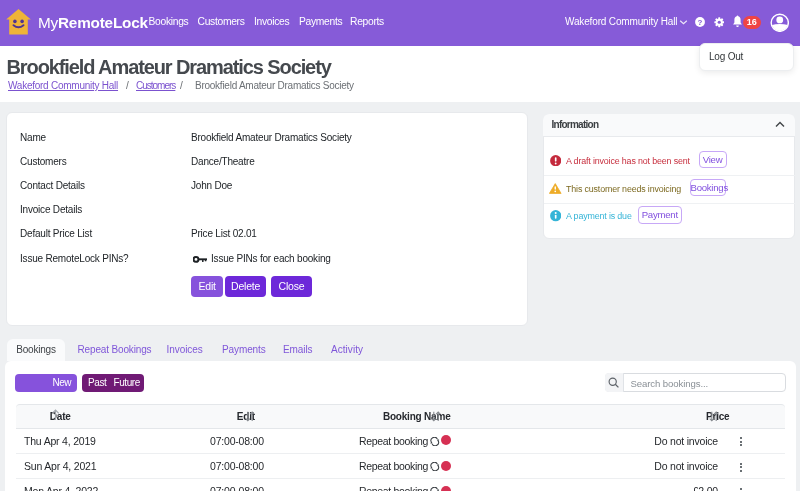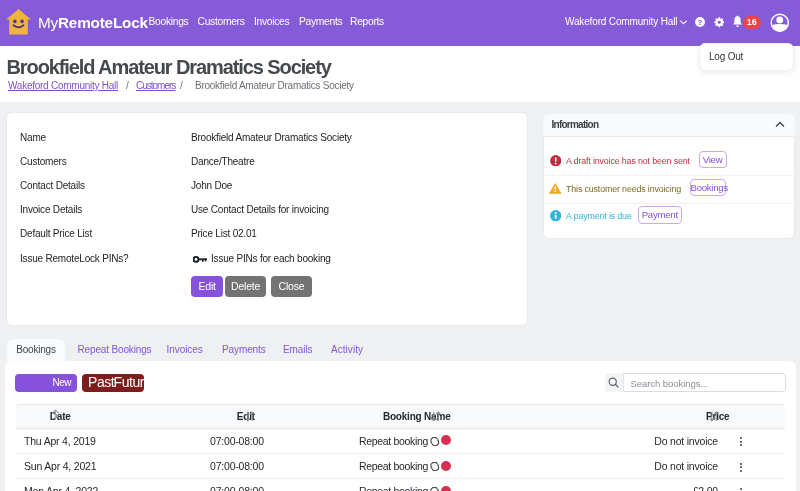--- a/index.html
+++ b/index.html
@@ -20,35 +20,35 @@
 .crumb.sep { color:#6c7075; }
 .crumb.cur { color:#6c7075; }
 
 .gray { position:absolute; left:0; top:102px; width:800px; height:389px; background:#eef0f2; }
 
 .card1 { position:absolute; left:6px; top:112px; width:522px; height:214px; background:#fff; border:1px solid #e7e9ec; border-radius:6px; }
 .lab { position:absolute; left:20px; width:156px; text-align:left; font-size:10px; letter-spacing:-0.2px; color:#212529; line-height:12px; }
 .val { position:absolute; left:191px; font-size:10px; letter-spacing:-0.2px; color:#212529; line-height:12px; }
 .btn { position:absolute; top:276.4px; height:20.5px; border-radius:4px; color:#fff; font-size:10.5px; letter-spacing:-0.2px; text-align:center; line-height:20.5px; }
 .btn.p { background:#8652dc; }
-.btn.g { background:#737373; }
+.btn.g { background:#6d28d9; }
 
 .card2 { position:absolute; left:543px; top:114px; width:252px; height:124.5px; background:#fff; border:1px solid #e7e9ec; border-radius:6px; }
 .infohd { position:absolute; left:543px; top:114px; width:252px; height:22.5px; background:#f9fafb; border-bottom:1px solid #e8eaed; border-radius:6px 6px 0 0; }
 .infoTitle { position:absolute; left:551.5px; top:118.5px; font-size:10px; font-weight:700; letter-spacing:-0.75px; color:#3c4043; }
 .irow-text { position:absolute; font-size:8.9px; letter-spacing:-0.15px; }
 .obtn { position:absolute; height:17.5px; border:1px solid #c7a8f7; border-radius:4px; color:#8250df; font-size:9.6px; letter-spacing:-0.25px; text-align:center; line-height:16.5px; background:#fff; }
 .isep { position:absolute; left:543.5px; width:251px; height:1px; background:#eff1f3; }
 
 .tab-act { position:absolute; left:7px; top:338.5px; width:58px; height:22.5px; background:#fafbfc; border-radius:6px 6px 0 0; color:#3f4347; font-size:10px; letter-spacing:-0.2px; text-align:center; line-height:21.5px; }
 .tab { position:absolute; top:343.8px; color:#7f56d9; font-size:10px; letter-spacing:-0.15px; }
 
 .panel { position:absolute; left:4.5px; top:361px; width:791px; height:130px; background:#fff; border-radius:6px 6px 0 0; }
 .nb { position:absolute; left:14.8px; top:374px; width:62px; height:17.6px; background:#8652dc; border-radius:4px; color:#fff; font-size:10px; letter-spacing:-0.45px; text-align:center; line-height:17.6px;padding-left:32px; }
-.pf { position:absolute; left:81.6px; top:374px; width:62px; height:17.6px; background:#7f1d1d; border-radius:4px; color:#fff; font-size:14px; letter-spacing:-0.45px; line-height:17.6px; }
+.pf { position:absolute; left:81.6px; top:374px; width:62px; height:17.6px; background:#701a75; border-radius:4px; color:#fff; font-size:10px; letter-spacing:-0.45px; line-height:17.6px; }
 .pf span.a { position:absolute; left:6.5px; }
 .pf span.b { position:absolute; left:32px; }
 
 .sgrp { position:absolute; left:604.5px; top:372.5px; width:181px; height:19.5px; border:1px solid #d9dce0; border-radius:4px; background:#fff; }
 .sico { position:absolute; left:604.5px; top:372.5px; width:19px; height:19.5px; background:#f3f4f6; border-right:1px solid #e0e3e7; border-radius:4px 0 0 4px; }
 .sph { position:absolute; left:630.5px; top:377.5px; font-size:9.6px; color:#8a9096; letter-spacing:-0.1px; }
 
 .thead { position:absolute; left:16px; top:403.5px; width:769px; height:25.5px; background:#f8f9fa; border-top:1px solid #e4e7ea; border-bottom:1px solid #e4e7ea; border-radius:4px 4px 0 0; }
 .th { position:absolute; font-size:10px; font-weight:700; letter-spacing:-0.2px; color:#26292e;margin-left:24px; }
 .td { position:absolute; font-size:10.5px; letter-spacing:-0.2px; color:#26292d; }
@@ -131,21 +131,20 @@
   <div class="crumb cur" style="left:195px">Brookfield Amateur Dramatics Society</div>
 
   <div class="card1"></div>
   <div class="lab" style="top:132px">Name</div>
   <div class="val" style="top:132px">Brookfield Amateur Dramatics Society</div>
   <div class="lab" style="top:156.1px">Customers</div>
   <div class="val" style="top:156.1px">Dance/Theatre</div>
   <div class="lab" style="top:180.2px">Contact Details</div>
   <div class="val" style="top:180.2px">John Doe</div>
   <div class="lab" style="top:204.3px">Invoice Details</div>
-  <div class="val" style="top:204.3px">Use Contact Details for invoicing</div>
   <div class="lab" style="top:228.4px">Default Price List</div>
   <div class="val" style="top:228.4px">Price List 02.01</div>
   <div class="lab" style="top:252.5px">Issue RemoteLock PINs?</div>
   <svg class="abs" style="left:192.5px;top:255px" width="14.5" height="9" viewBox="0 0 14.5 9">
     <circle cx="3" cy="4.4" r="2.45" stroke="#1d2125" stroke-width="2" fill="none"></circle>
     <line x1="5.5" y1="4.3" x2="14" y2="4.3" stroke="#1d2125" stroke-width="1.9"></line>
     <line x1="9.8" y1="4.3" x2="9.8" y2="6.9" stroke="#1d2125" stroke-width="1.5"></line>
     <line x1="12.6" y1="4.3" x2="12.6" y2="6.3" stroke="#1d2125" stroke-width="1.5"></line>
   </svg>
   <div class="val" style="top:252.5px;left:211px">Issue PINs for each booking</div>

